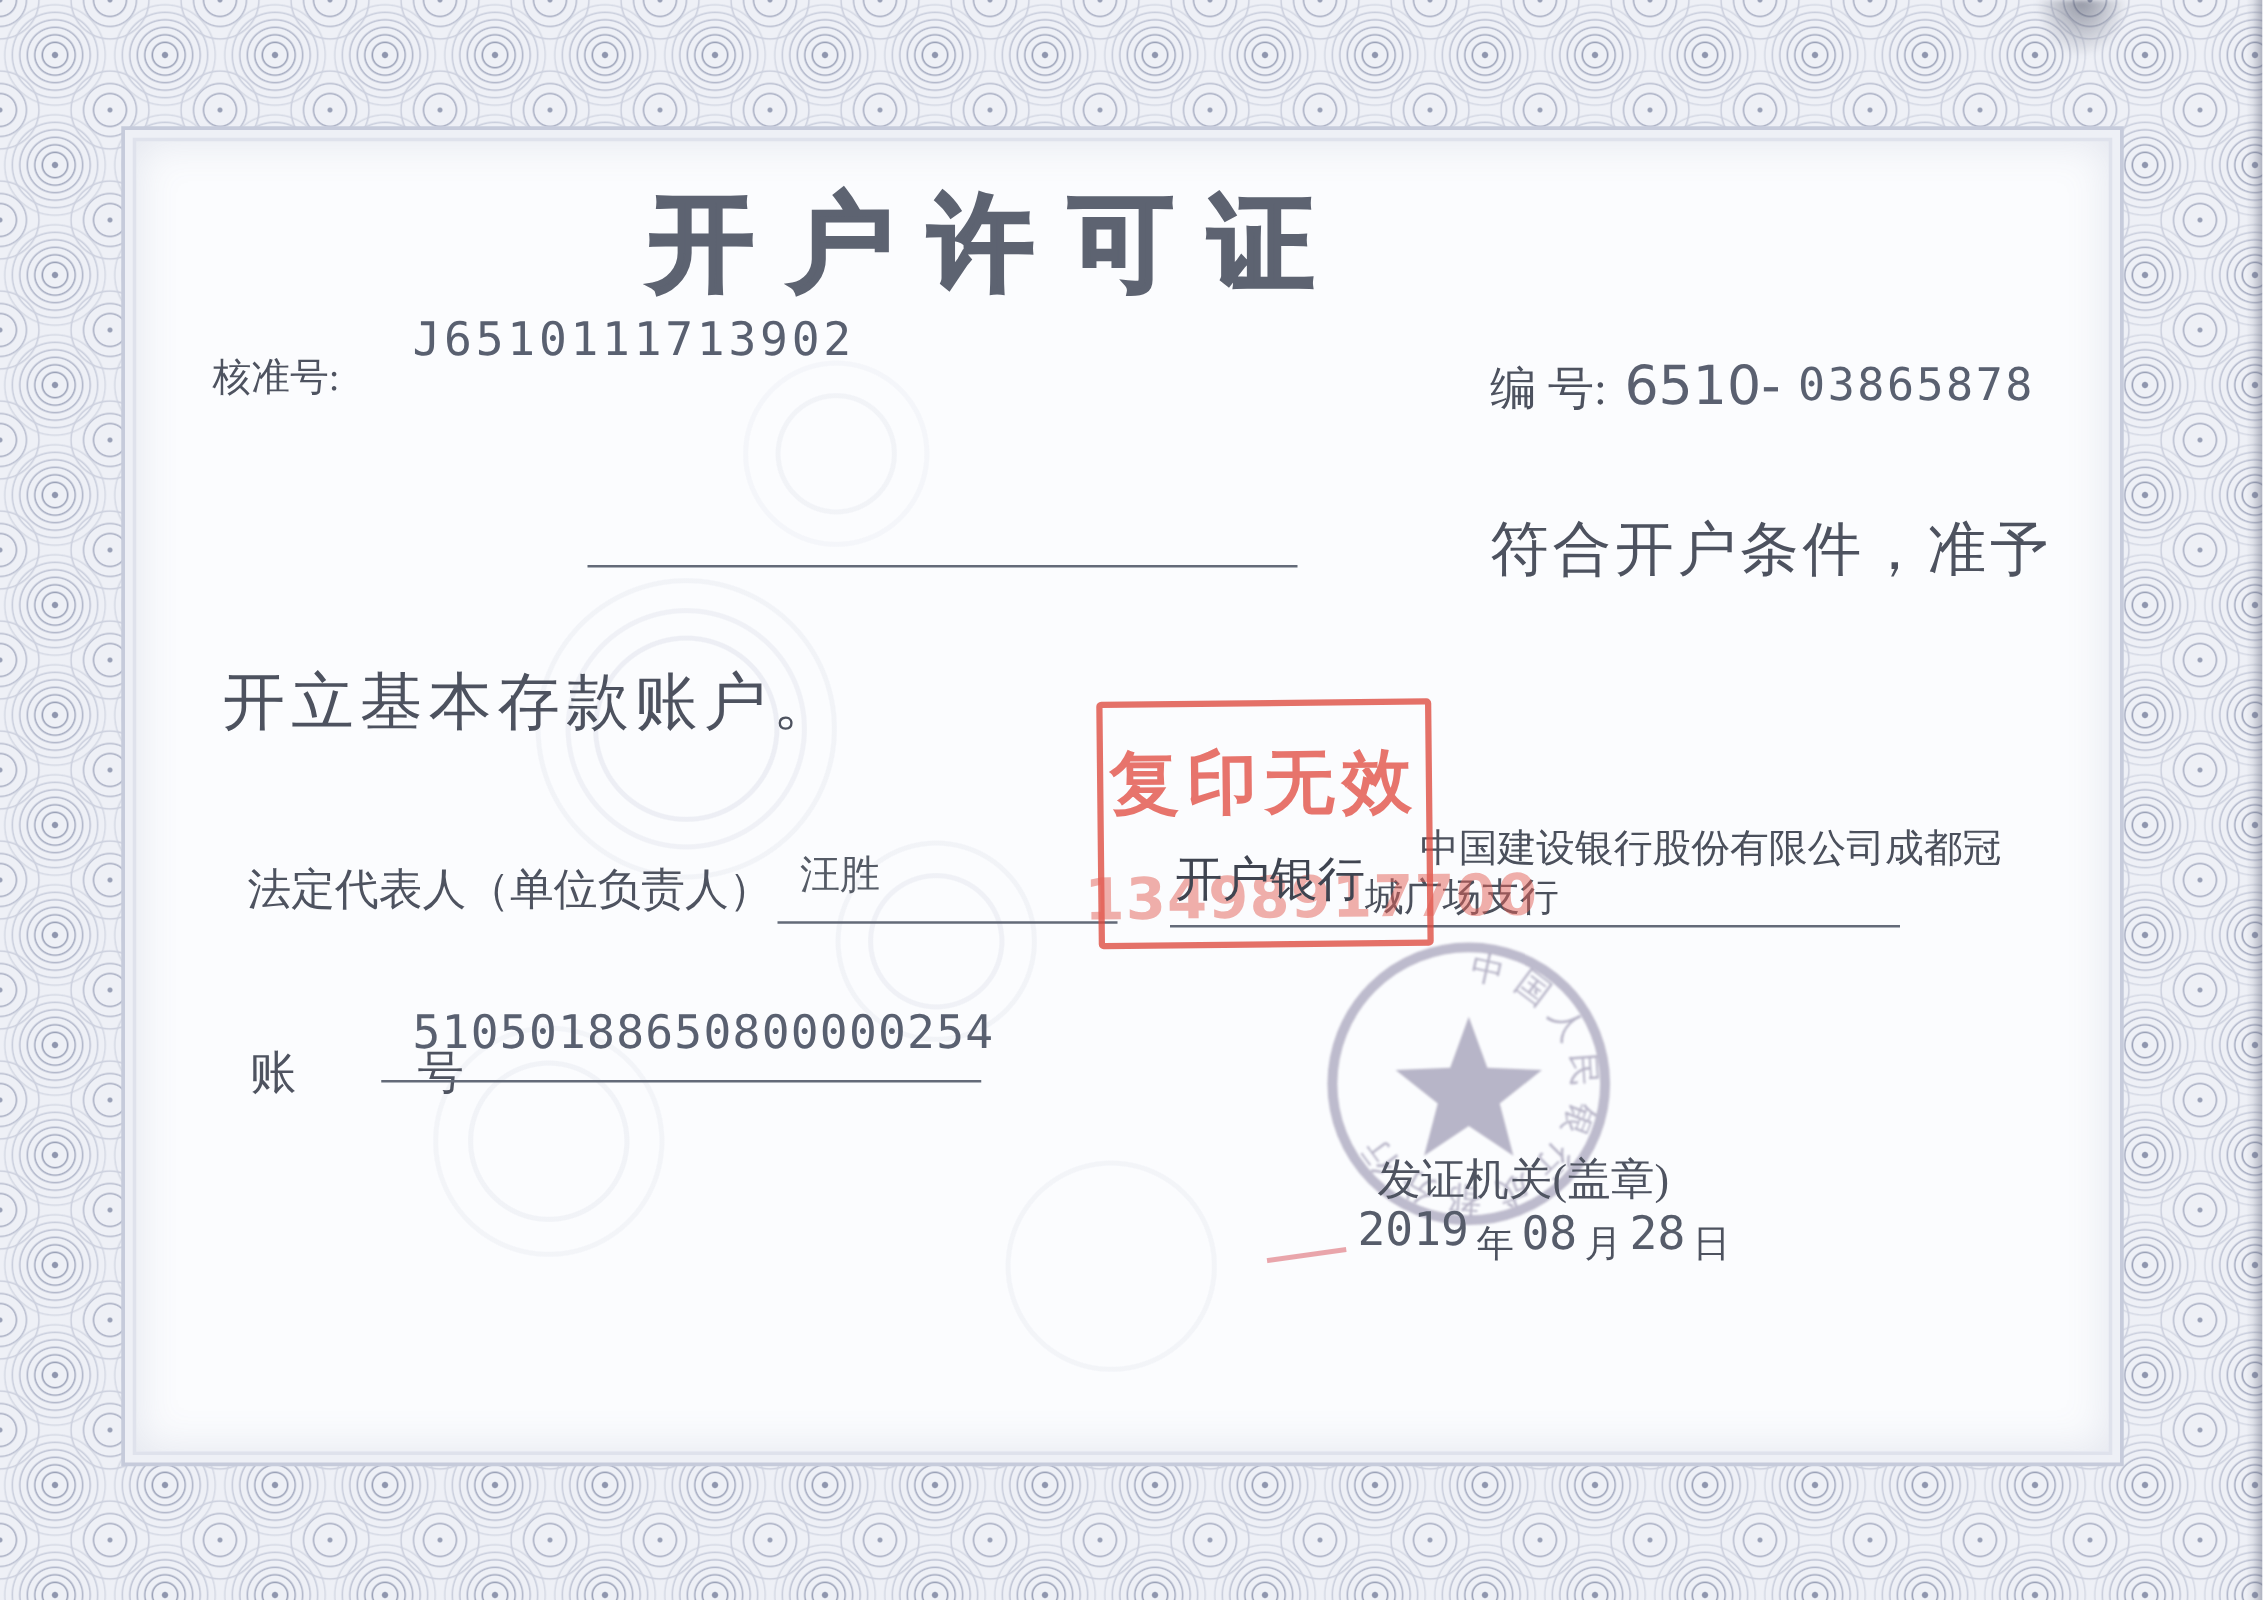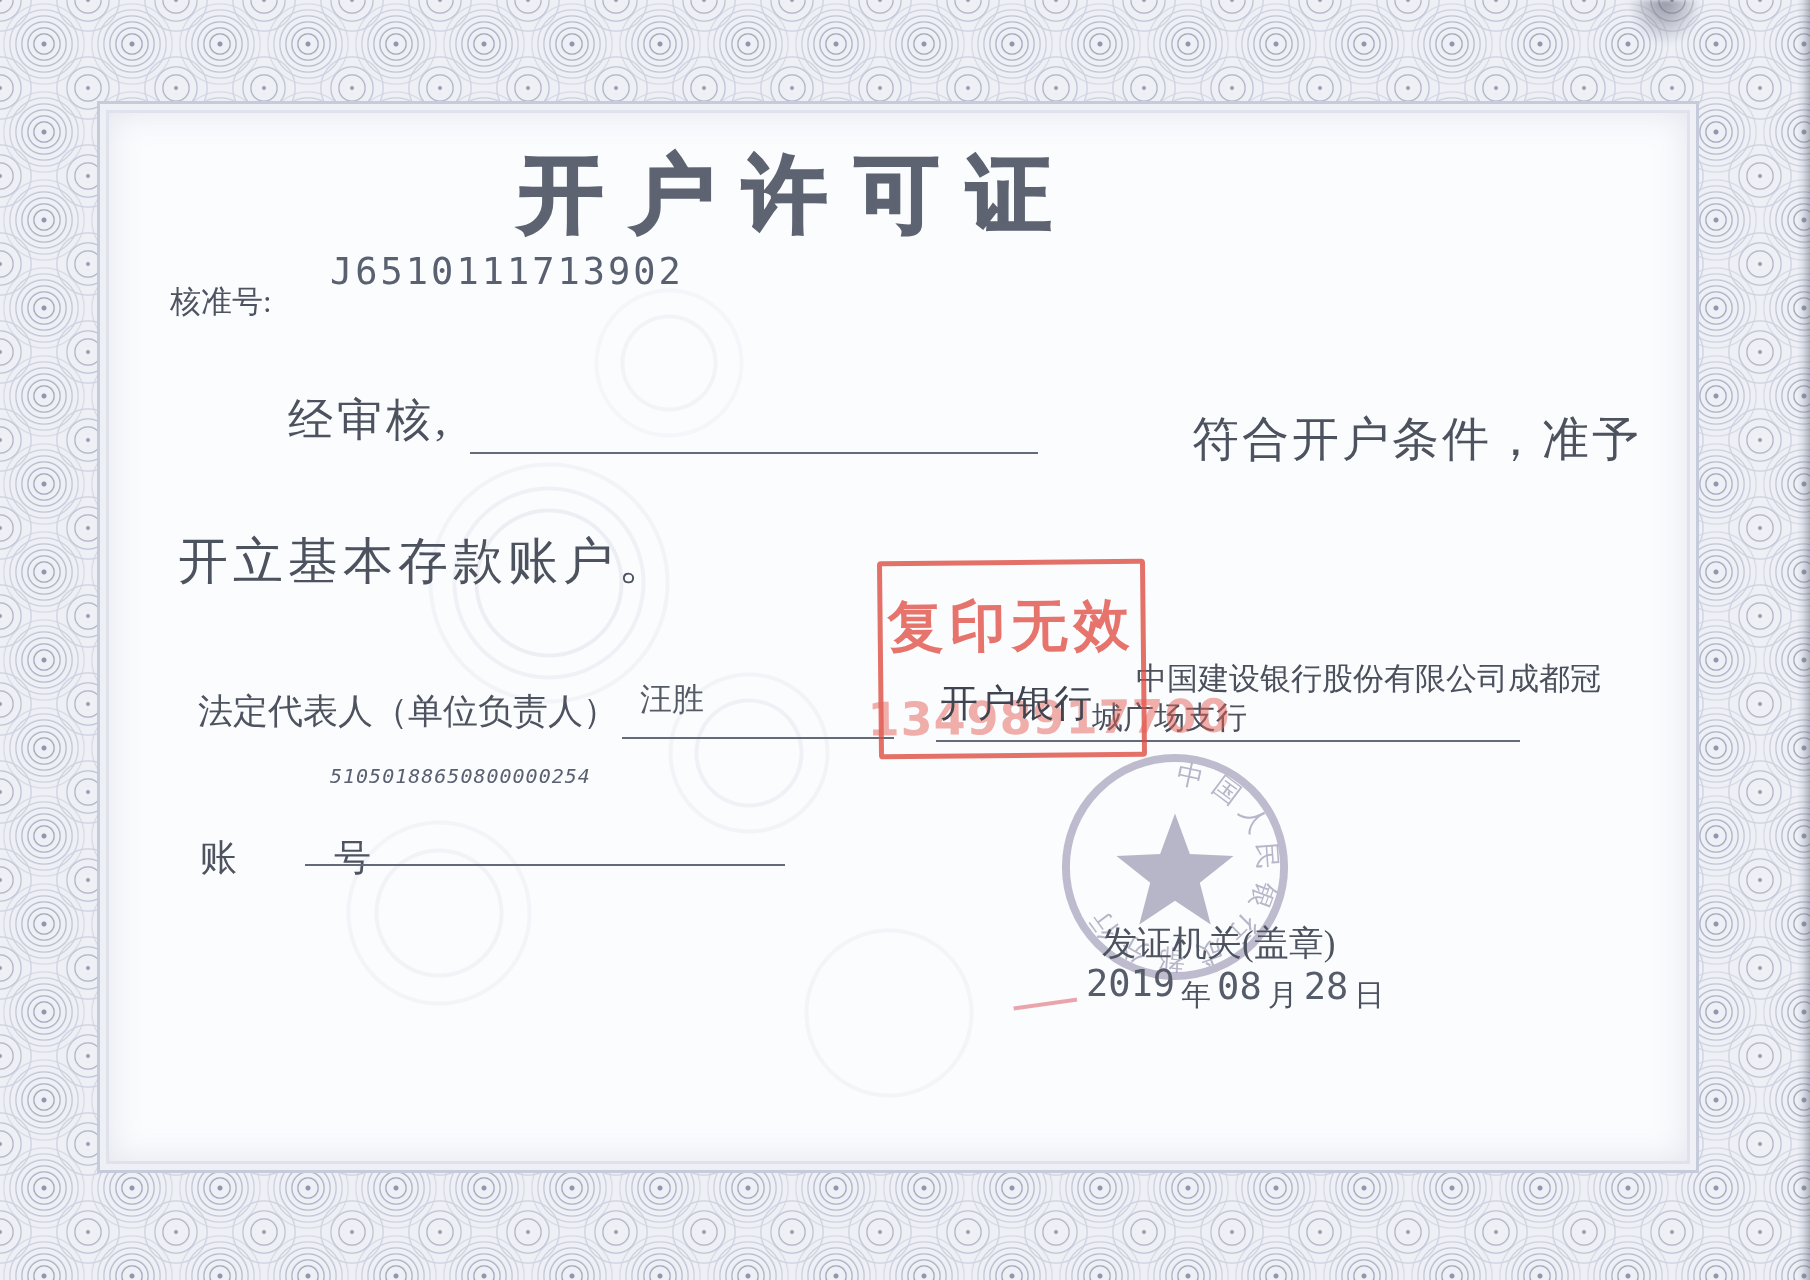--- a/index.html
+++ b/index.html
@@ -71,21 +71,21 @@
   .review-suffix{left:1192px;top:398px;font-size:47px;letter-spacing:3px;margin-top:10px;}
   .account-sentence{left:178px;top:528px;font-size:50px;letter-spacing:5px;}
   .legal-label{left:198px;top:688px;font-size:35px;}
   .legal-name{left:640px;top:678px;font-size:32px;color:#555b66;}
   .legal-underline{left:622px;top:737px;width:272px;}
   .bank-label{left:940px;top:678px;font-size:38px;color:#3f4450;z-index:4;}
   .bank-line1{left:1136px;top:658px;font-size:31px;color:#4b505c;white-space:nowrap;}
   .bank-line2{left:1092px;top:697px;font-size:31px;color:#4b505c;}
   .bank-underline{left:936px;top:740px;width:584px;}
   .acct-label{left:200px;top:833px;font-size:37px;letter-spacing:30px;}
-  .acct-number{left:330px;top:764px;font-size:20px;letter-spacing:1px;font-style:italic;}
+  .acct-number{left:330px;top:804px;font-size:37px;letter-spacing:1px;}
   .acct-underline{left:305px;top:864px;width:480px;}
   .issuer-label{left:1102px;top:920px;font-size:35px;z-index:2;}
   .date-row{left:1086px;top:962px;display:flex;align-items:flex-start;gap:6px;z-index:2;}
   .date-num{font-family:"DejaVu Sans Mono", monospace;color:#565c6a;font-size:37px;}
   .date-unit{font-size:30px;position:relative;top:13px;}
   .d-month,.d-day{position:relative;top:3px;}
   
   .copy-stamp{left:878px;top:560px;width:258px;height:188px;
     border:5px solid rgba(222,73,62,.78);border-radius:4px;
     transform:rotate(-.6deg);z-index:3;}
@@ -107,22 +107,26 @@
   <div class="frame"></div>
   <div class="paper"></div>
   <div class="smudge-tr"></div>
   <div class="streak-right"></div>
 
   <div class="abs title">开户许可证</div>
 
   <div class="abs label approval-label">核准号:</div>
   <div class="abs typed approval-value">J6510111713902</div>
 
+  <div class="abs serial-row">
+    <span class="serial-label">编 号:</span>
+    <span class="serial-prefix">6510-</span>
+    <span class="typed serial-number">03865878</span>
+  </div>
 
-  <div class="abs review-prefix">经审核,</div>
   <div class="abs underline company-underline"></div>
   <div class="abs review-suffix">符合开户条件，准予</div>
   <div class="abs account-sentence">开立基本存款账户。</div>
 
   <div class="abs label legal-label">法定代表人（单位负责人）</div>
   <div class="abs legal-name">汪胜</div>
   <div class="abs underline legal-underline"></div>
 
   <div class="abs bank-label">开户银行</div>
   <div class="abs bank-line1">中国建设银行股份有限公司成都冠</div>

